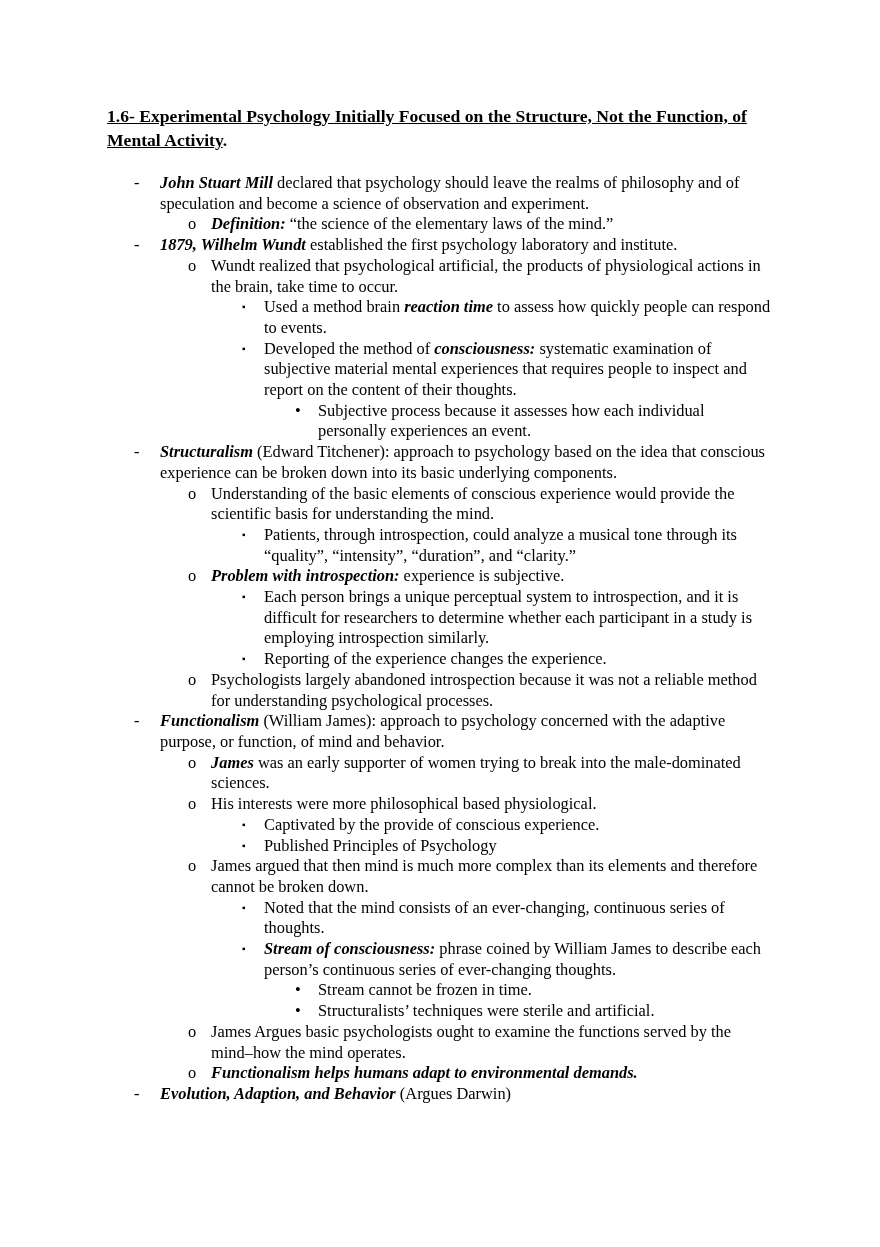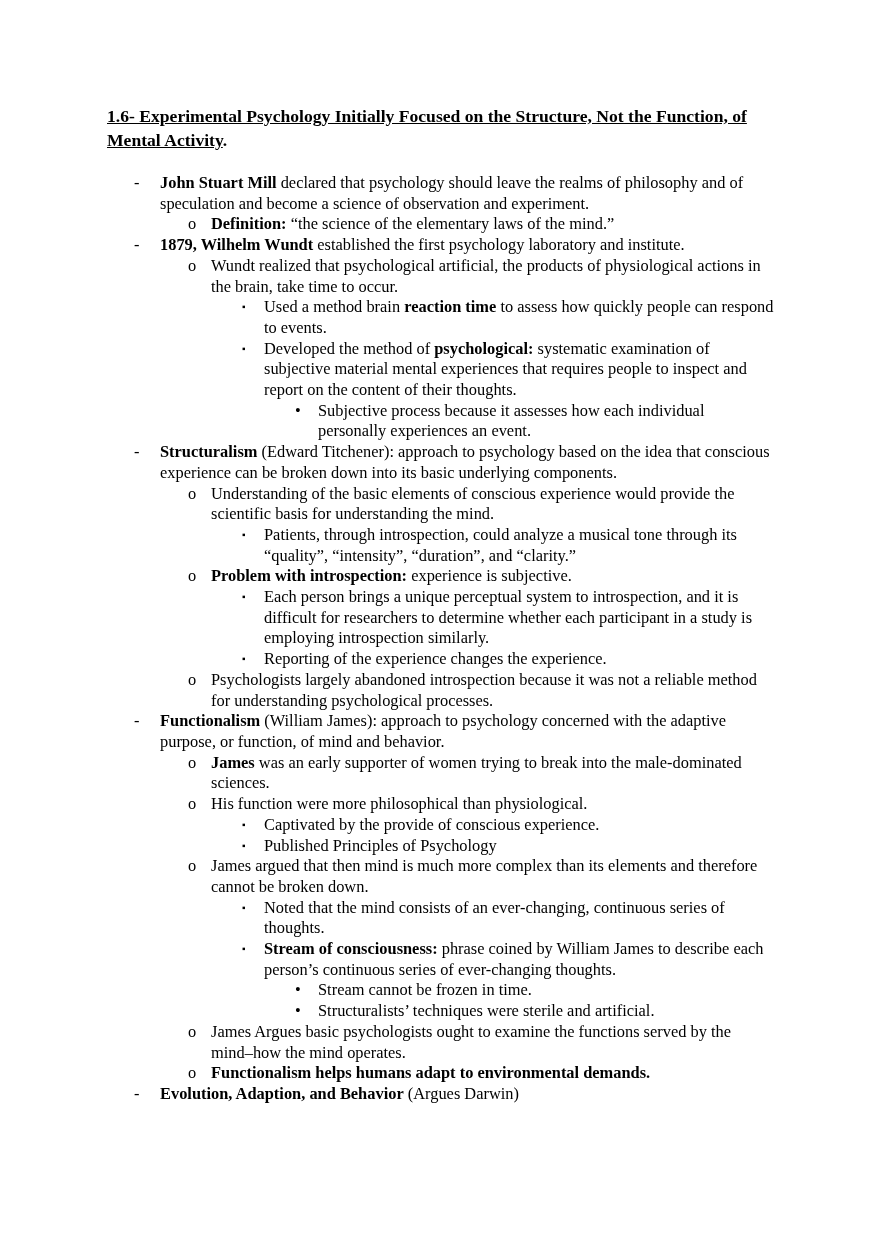--- a/index.html
+++ b/index.html
@@ -28,21 +28,21 @@
     line-height: 20.7px;
   }
   .item { display: flex; }
   .item .marker { flex: 0 0 auto; }
   .item .text { flex: 1 1 auto; }
   .lv1 { margin-left: 27px; }  .lv1 > .marker { width: 26px; }
   .lv2 { margin-left: 81px; }  .lv2 > .marker { width: 23px; }
   .lv3 { margin-left: 135px; } .lv3 > .marker { width: 22px; }
   .lv4 { margin-left: 188px; } .lv4 > .marker { width: 23px; }
   .m3 { font-size: 10px; line-height: 20.7px; }
-  .b { font-weight: bold; }
+  .b { font-weight: bold; font-style: italic; }
   .i { }
 </style>
 </head>
 <body>
 
 <div class="page">
   <h1 class="doc-title"><span class="u">1.6- Experimental Psychology Initially Focused on the Structure, Not the Function, of Mental Activity</span><span>.</span></h1>
   <div class="notes-list">
       <div class="item lv1">
         <span class="marker m1">-</span>
@@ -59,21 +59,21 @@
       <div class="item lv2">
         <span class="marker m2">o</span>
         <span class="text"><span>Wundt realized that psychological artificial, the products of physiological actions in the brain, take time to occur.</span></span>
       </div>
       <div class="item lv3">
         <span class="marker m3">▪</span>
         <span class="text"><span>Used a method brain </span><span class="b">reaction time</span><span> to assess how quickly people can respond to events.</span></span>
       </div>
       <div class="item lv3">
         <span class="marker m3">▪</span>
-        <span class="text"><span>Developed the method of </span><span class="b">psychological:</span><span> systematic examination of subjective material mental experiences that requires people to inspect and report on the content of their thoughts.</span></span>
+        <span class="text"><span>Developed the method of </span><span class="b">consciousness:</span><span> systematic examination of subjective material mental experiences that requires people to inspect and report on the content of their thoughts.</span></span>
       </div>
       <div class="item lv4">
         <span class="marker m4">•</span>
         <span class="text"><span>Subjective process because it assesses how each individual personally experiences an event.</span></span>
       </div>
       <div class="item lv1">
         <span class="marker m1">-</span>
         <span class="text"><span class="b">Structuralism</span><span> (Edward Titchener): approach to psychology based on the idea that conscious experience can be broken down into its basic underlying components.</span></span>
       </div>
       <div class="item lv2">
@@ -103,21 +103,21 @@
       <div class="item lv1">
         <span class="marker m1">-</span>
         <span class="text"><span class="b">Functionalism</span><span> (William James): approach to psychology concerned with the adaptive purpose, or function, of mind and behavior.</span></span>
       </div>
       <div class="item lv2">
         <span class="marker m2">o</span>
         <span class="text"><span class="b">James</span><span> was an early supporter of women trying to break into the male-dominated sciences.</span></span>
       </div>
       <div class="item lv2">
         <span class="marker m2">o</span>
-        <span class="text"><span>His function were more philosophical than physiological.</span></span>
+        <span class="text"><span>His interests were more philosophical based physiological.</span></span>
       </div>
       <div class="item lv3">
         <span class="marker m3">▪</span>
         <span class="text"><span>Captivated by the provide of conscious experience.</span></span>
       </div>
       <div class="item lv3">
         <span class="marker m3">▪</span>
         <span class="text"><span>Published </span><span class="i">Principles of Psychology</span></span>
       </div>
       <div class="item lv2">

